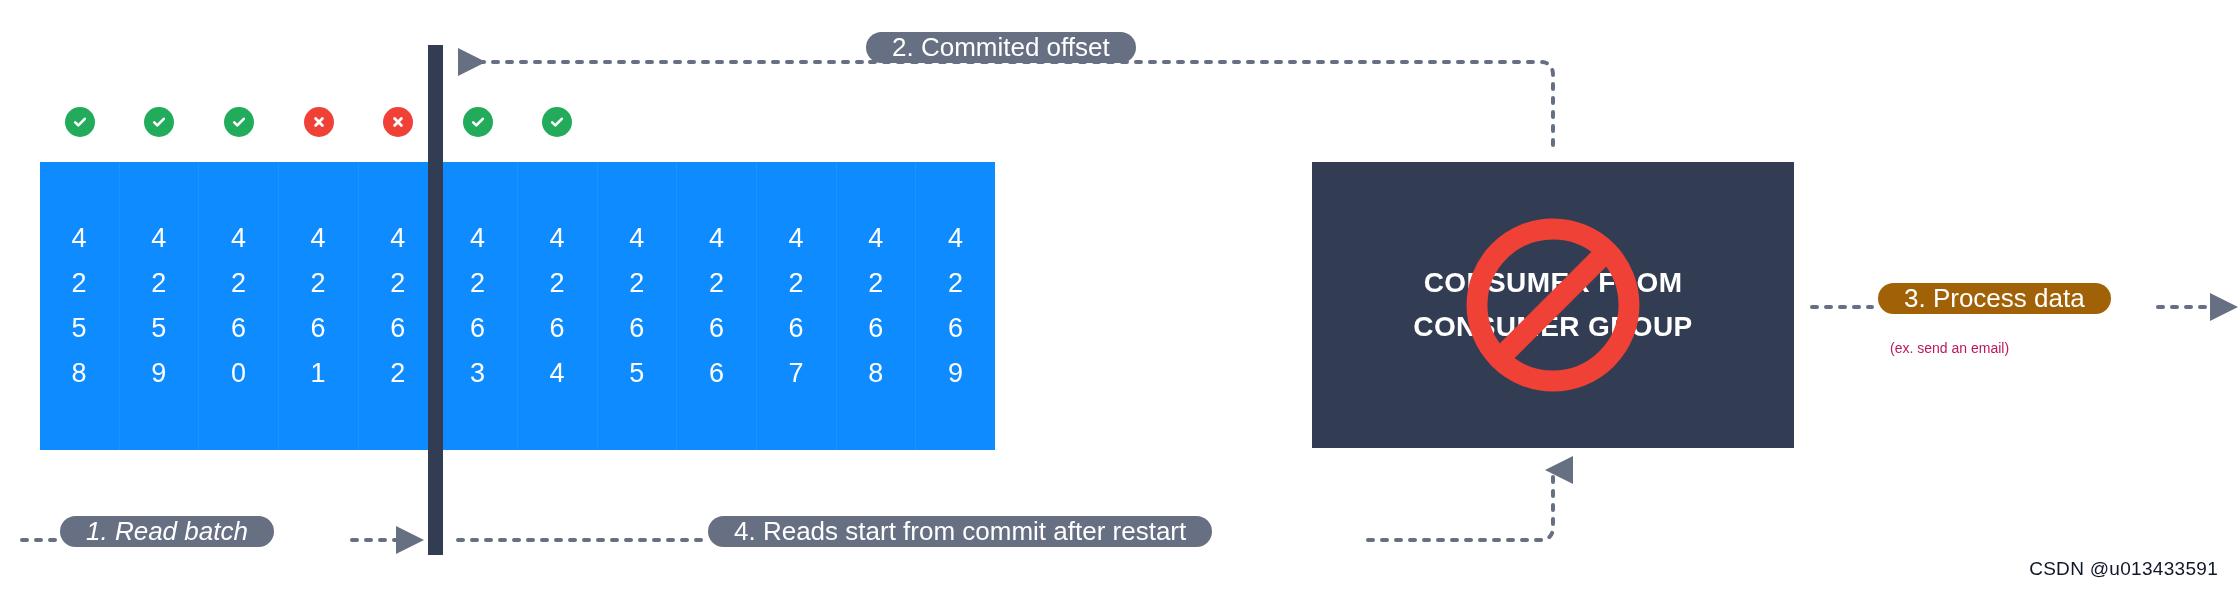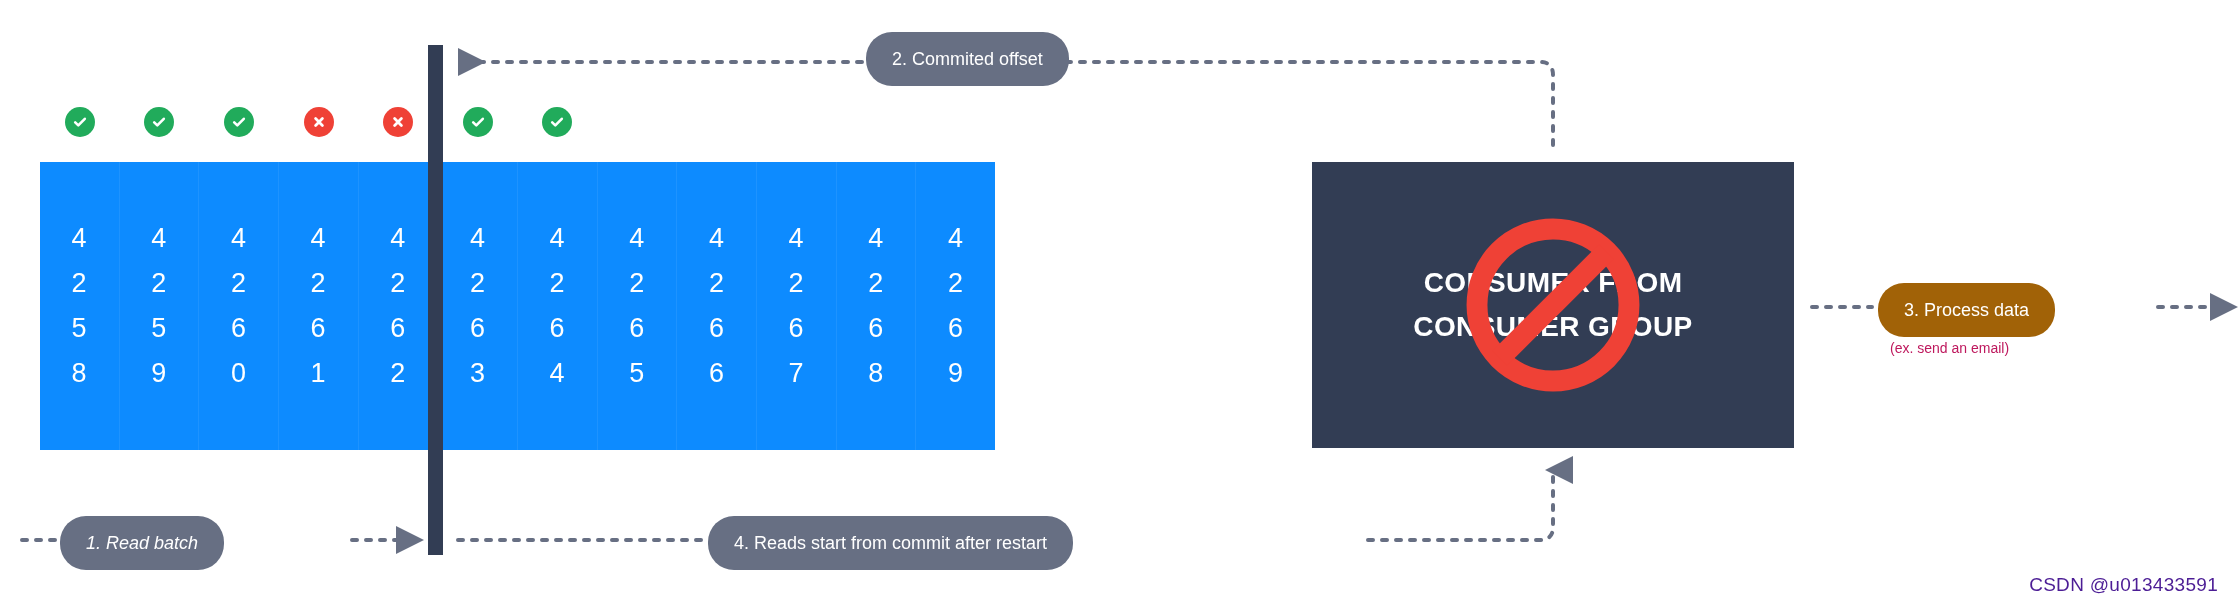--- a/index.html
+++ b/index.html
@@ -89,24 +89,24 @@
     transform:translate(-50%,-50%);
     width:190px; height:190px;
   }
 
   
   .pill {
     position:absolute;
     background:#676f83;
     border-radius:26px;
     color:#ffffff;
-    font-size:18px;
+    font-size:26px;
     display:flex; align-items:center; justify-content:center;
     padding:0 26px;
-    height:54px;
+    height:31px;
     white-space:nowrap;
   }
   .pill-1 { left:60px;  top:516px;font-style:italic; }
   .pill-2 { left:866px; top:32px;  }
   .pill-3 { left:1878px; top:283px; background:#a16207; }
   .pill-4 { left:708px; top:516px; }
 
   .pill-sub {
     position:absolute;
     left:1890px; top:340px;
@@ -114,22 +114,22 @@
     font-size:14px;
     white-space:nowrap;
   }
 
   
   .connectors { position:absolute; inset:0; pointer-events:none; }
 
   
   .watermark {
     position:absolute;
-    right:22px; bottom:16px;
-    color:#4c1d95;
+    right:22px; bottom:32px;
+    color:#0f172a;
     font-size:19px;
     letter-spacing:0.3px;
   }
 </style>
 </head>
 <body>
 
 <div id="stage">
 
   <div class="status-row" id="status-row">

